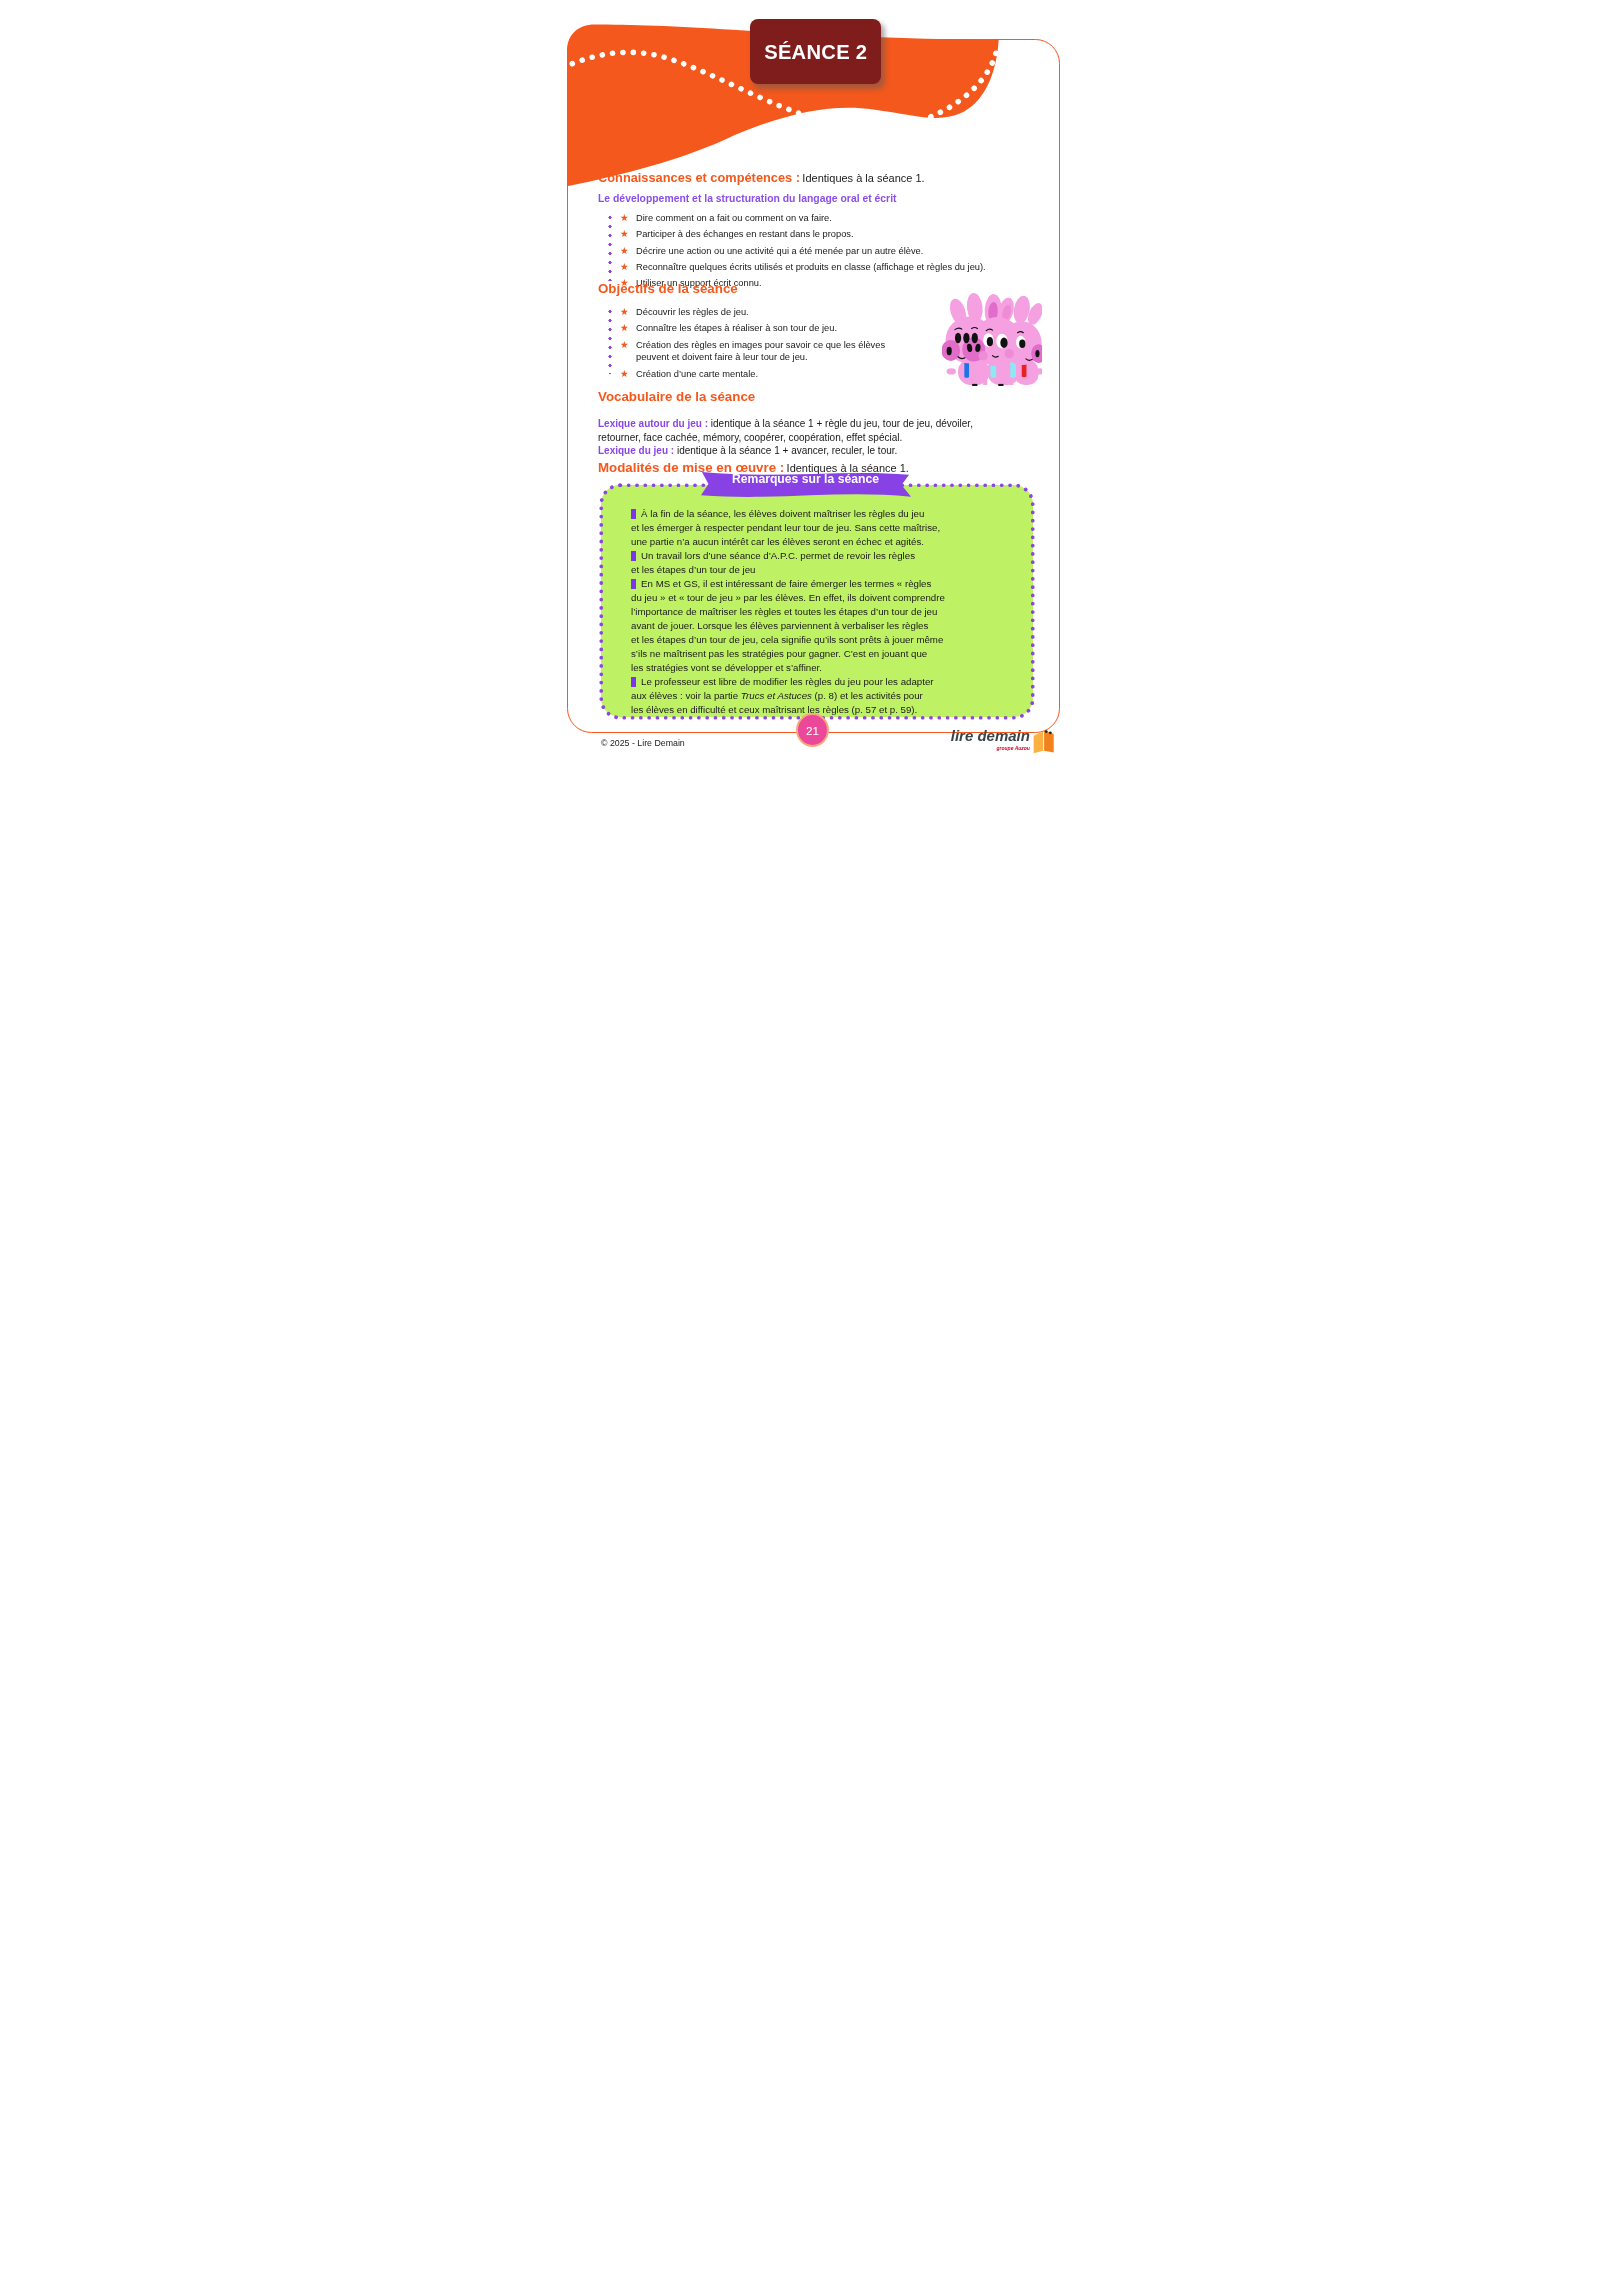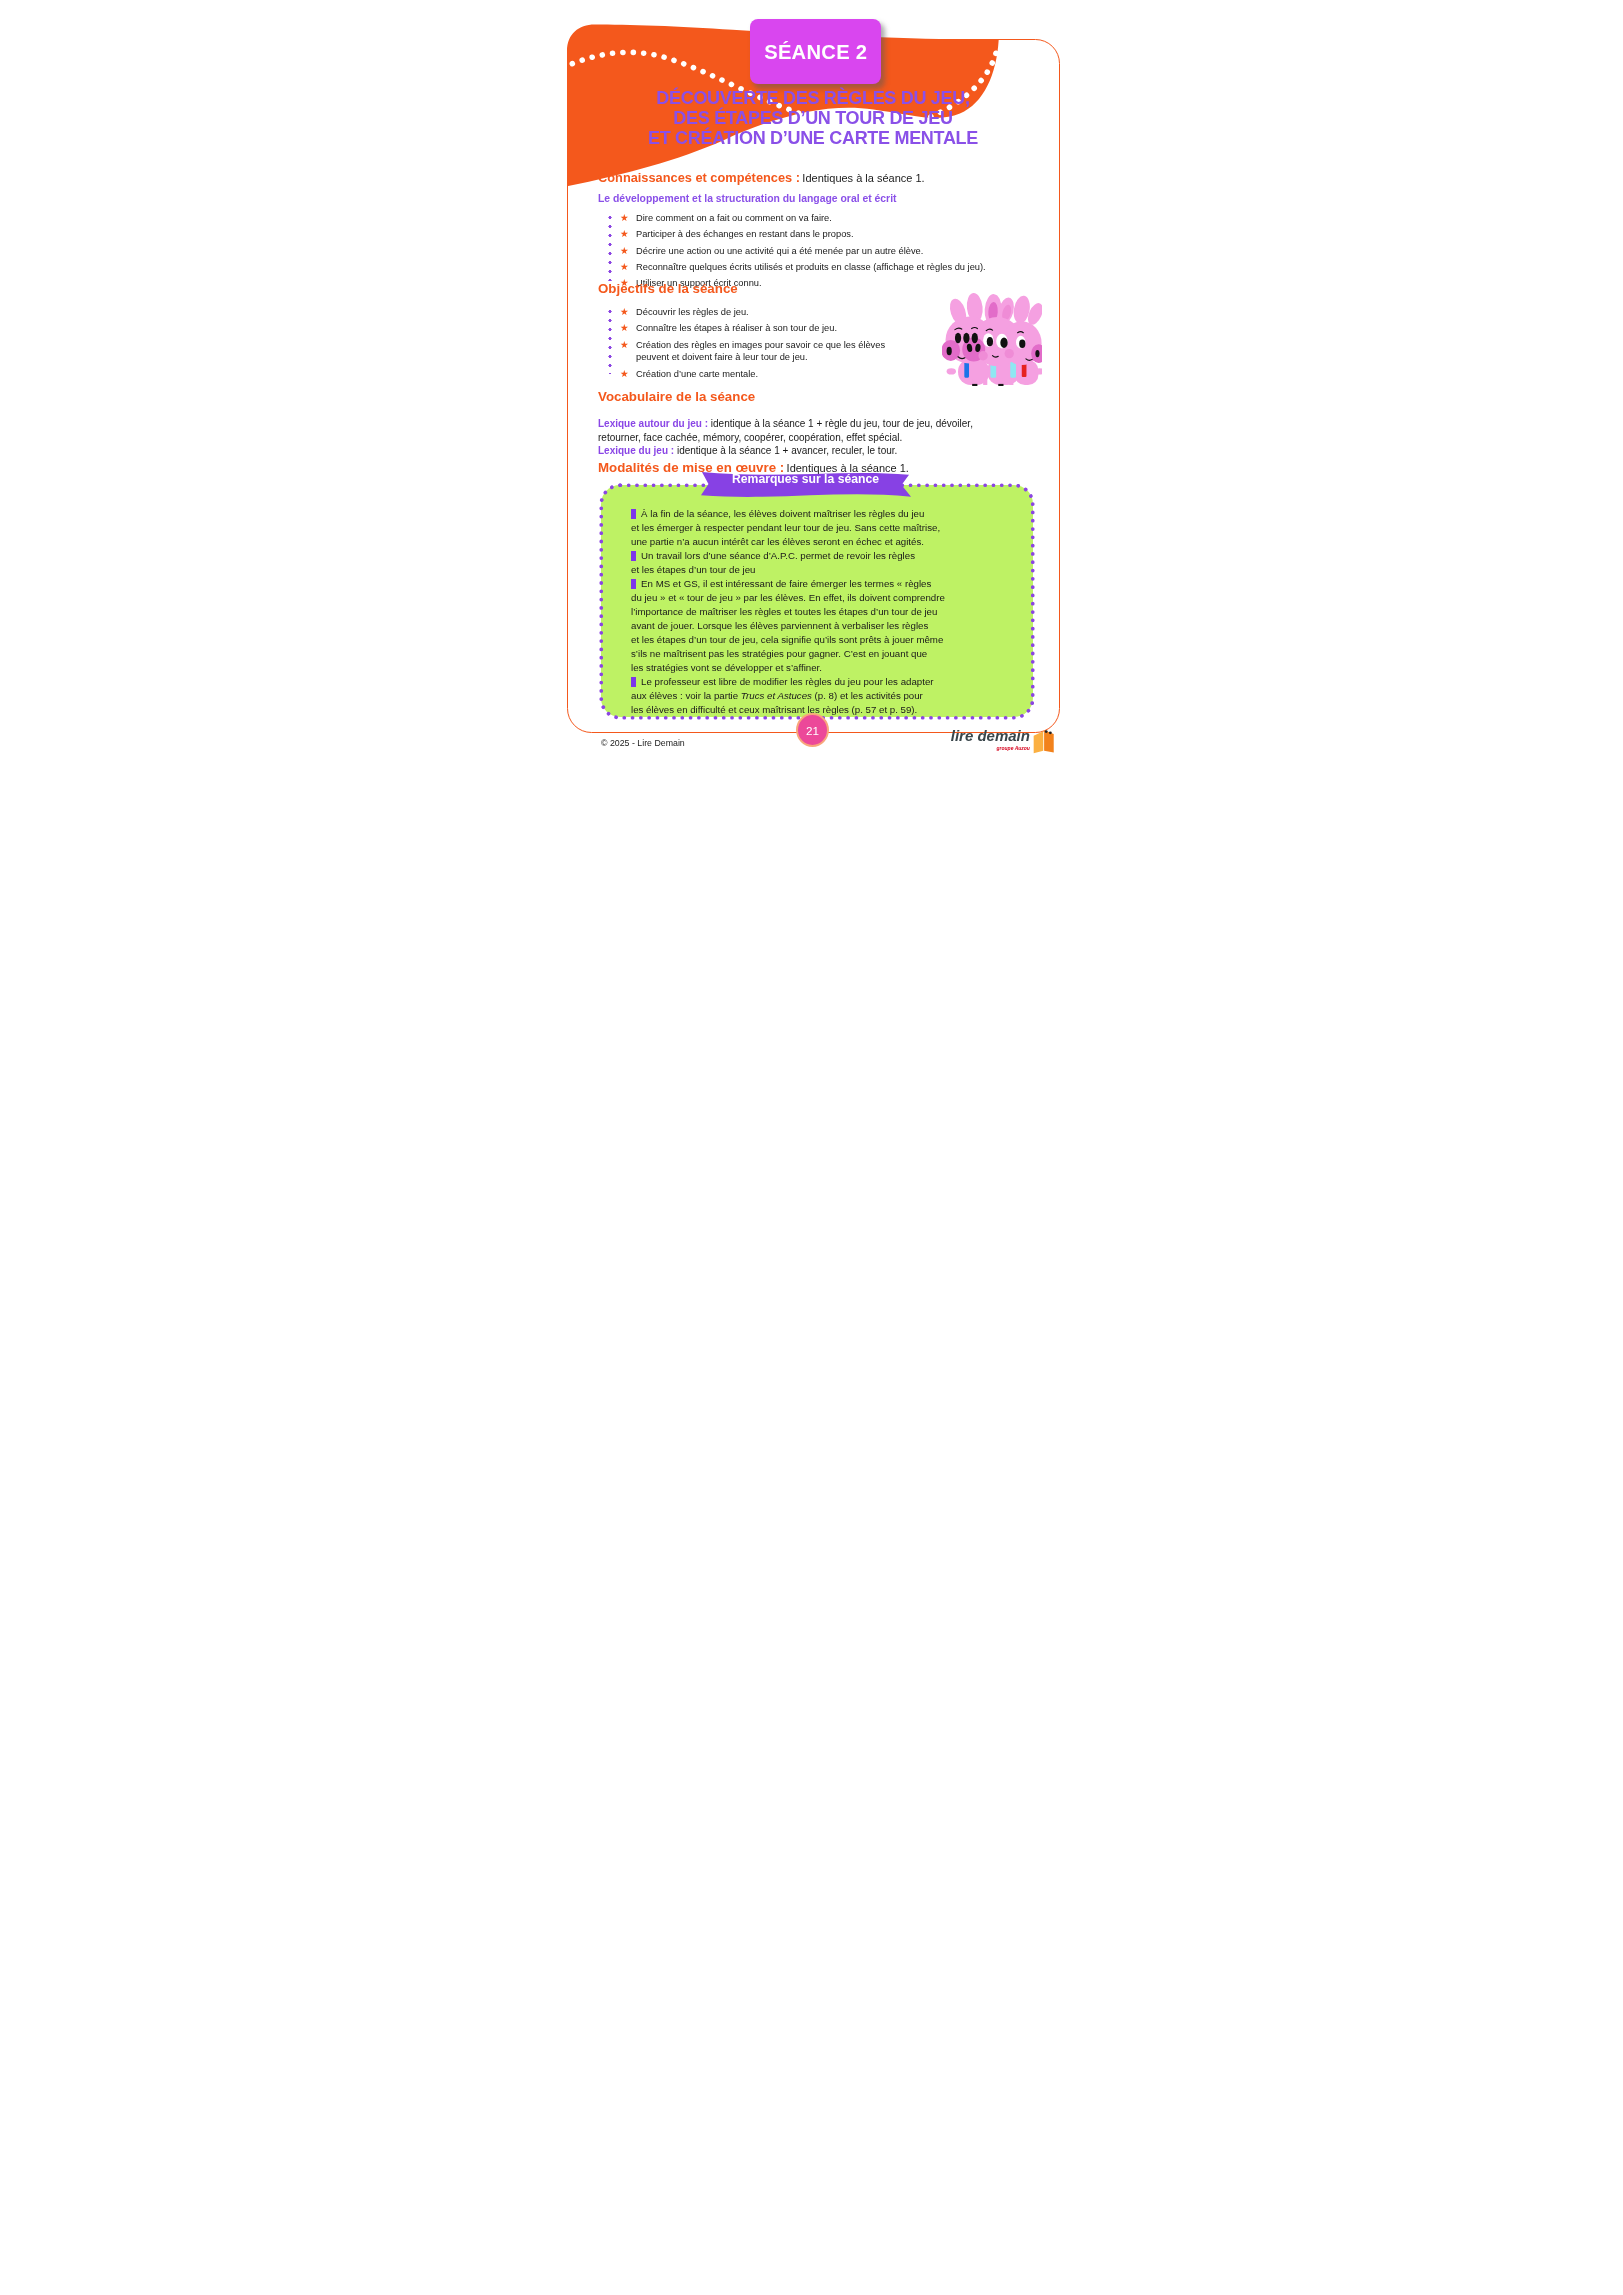--- a/index.html
+++ b/index.html
@@ -3,21 +3,21 @@
 <meta charset="utf-8">
 <style>
   html,body{margin:0;padding:0;background:#ffffff;}
   .page{position:relative;width:541px;height:765px;background:#ffffff;overflow:hidden;
         font-family:"Liberation Sans",sans-serif;color:#1b1b1b;margin:0 auto;}
   
   .frame{position:absolute;left:25.5px;top:39px;width:493px;height:694px;box-sizing:border-box;
          border:1.6px solid #f4581c;border-radius:24.5px;z-index:1;}
   .header-wave{position:absolute;left:0;top:0;width:541px;height:223px;z-index:2;}
   
-  .badge{position:absolute;left:209px;top:19px;width:131px;height:65px;background:#d946ef;
+  .badge{position:absolute;left:209px;top:19px;width:131px;height:65px;background:#7f1d1d;
          border-radius:8px;z-index:3;display:flex;align-items:center;justify-content:center;
          box-shadow:3.7px 4.3px 4.8px rgba(90,90,90,.5);}
   .badge span{color:#fff;font-size:21px;font-weight:800;letter-spacing:0.3px;transform:scaleX(.96);}
   
   .title{position:absolute;left:25.5px;top:88px;width:493px;text-align:center;z-index:4;
          color:#8a50e8;font-weight:800;font-size:18px;line-height:20px;letter-spacing:-0.3px;}
   .content{position:absolute;left:0;top:0;width:541px;height:765px;z-index:4;}
   .h-orange{color:#f4581c;font-weight:800;font-size:12.8px;}
   .h-orange.big{font-size:13.3px;}
   .after-label{font-size:11px;color:#1b1b1b;}
@@ -80,25 +80,20 @@
              C 125 94 185 92 245 112
              C 330 140 430 200 520 224
              C 595 243 665 247 728 222
              C 792 196 845 150 858 92" fill="none" stroke="#ffffff" stroke-width="10.5" stroke-linecap="round" stroke-dasharray="0.1 19.5"></path>
   </svg>
 
   <div class="badge">
     <span>SÉANCE 2</span>
   </div>
 
-  <div class="title">
-    <div>DÉCOUVERTE DES RÈGLES DU JEU,</div>
-    <div>DES ÉTAPES D’UN TOUR DE JEU</div>
-    <div>ET CRÉATION D’UNE CARTE MENTALE</div>
-  </div>
 
   <div class="content">
 
     <div class="kc-line" style="top:170px;">
       <span class="h-orange">Connaissances et compétences :</span>
       <span class="after-label">Identiques à la séance 1.</span>
     </div>
     <div class="kc-sub" style="top:193px;">Le développement et la structuration du langage oral et écrit</div>
 
     <div class="vline" style="left:67px;top:213px;height:68px;"></div>

